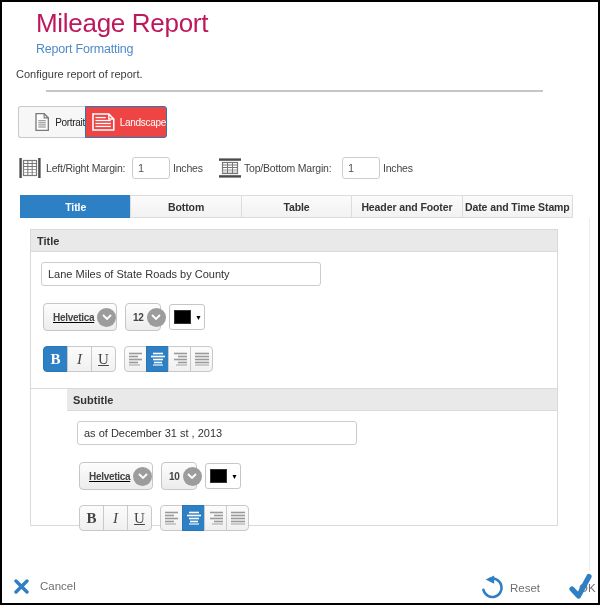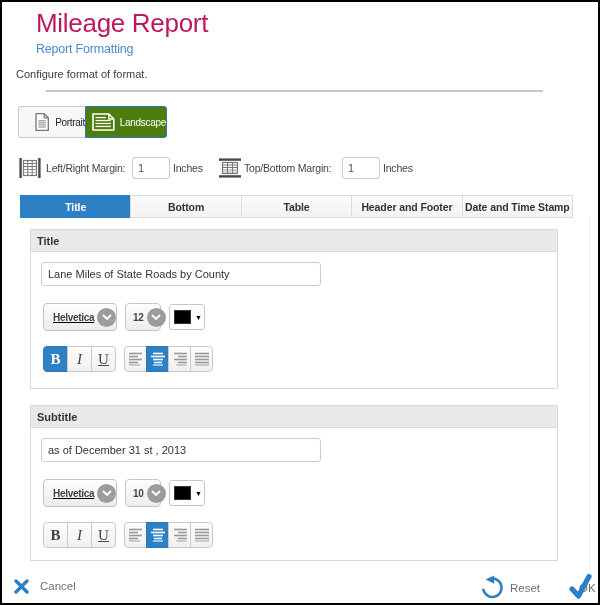--- a/index.html
+++ b/index.html
@@ -19,21 +19,21 @@
   
   .orient { position:absolute; left:18px; top:106px; height:32px; display:flex; }
   .orient .seg { display:flex; align-items:center; height:32px; }
   .orient .lbl { font-size:10px; letter-spacing:-0.3px; white-space:nowrap; }
   .seg-portrait {
     width:67px; background:#f7f7f7; border:1px solid #c9c9c9; border-right:none;
     border-radius:3px 0 0 3px; padding-left:16px;
   }
   .seg-portrait .lbl { color:#222; margin-left:6px; }
   .seg-landscape {
-    width:82px; background:#4d7c0f; border:1px solid #2a77b5; border-radius:0 3px 3px 0; padding-left:6px;
+    width:82px; background:#ef4444; border:1px solid #2a77b5; border-radius:0 3px 3px 0; padding-left:6px;
   }
   .seg-landscape .lbl { color:#fff; margin-left:5px; }
 
   
   .margins { position:absolute; left:0; top:155px; width:100%; height:26px; font-size:10.5px; letter-spacing:-0.2px; color:#444; }
   .margins .itm { position:absolute; top:0; height:26px; line-height:26px; white-space:nowrap; }
   .margins svg.grid-ic { position:absolute; top:3px; }
   .m-input {
     position:absolute; top:2px; width:38px; height:22px; border:1px solid #ccc; border-radius:3px;
     font-family:"Liberation Sans",sans-serif; font-size:11px; color:#555; padding-left:5px; outline:none; background:#fff;
@@ -111,21 +111,21 @@
   .check-ic { position:absolute; left:564px; top:569px; }
 </style>
 </head>
 <body>
 
 <div class="page">
   <div class="frame"></div>
 
   <div class="h1">Mileage Report</div>
   <div class="h2">Report Formatting</div>
-  <div class="desc">Configure format of format.</div>
+  <div class="desc">Configure report of report.</div>
   <div class="rule"></div>
 
   <div class="orient">
     <div class="seg seg-portrait">
       <svg width="17" height="22" viewBox="0 0 17 22">
         <path d="M1.2 1 L11 1 L16 6 L16 21 L1.2 21 Z" fill="#fff" stroke="#7a7a7a" stroke-width="1.6"></path>
         <path d="M11 1 L11 6 L16 6" fill="none" stroke="#7a7a7a" stroke-width="1.4"></path>
         <g stroke="#8a8a8a" stroke-width="1.3">
           <line x1="4" y1="9.5" x2="13" y2="9.5"></line>
           <line x1="4" y1="12" x2="13" y2="12"></line>
@@ -276,21 +276,21 @@
                   <line x1="0" y1="10.5" x2="14" y2="10.5"></line>
                   <line x1="0" y1="13" x2="14" y2="13" stroke="#c0c0c0"></line>
                 </g>
             </svg>
           </div>
         </div>
       </div>
     </div>
   </div>
 
-  <div class="panel" style="top:405px; height:156px;">
+  <div class="panel" style="top:388px; height:138px;padding-left:36px;">
     <div class="panel-hd">Subtitle</div>
     <div class="panel-bd">
       <input class="txt-input" value="as of December 31 st , 2013" style="">
       <div class="font-row">
         <div class="sel-btn sel-font">
           <span class="sv">Helvetica</span>
           <span class="circ">
             <svg width="10" height="6" viewBox="0 0 10 6">
                 <path d="M1 1 L5 5 L9 1" fill="none" stroke="#fff" stroke-width="1.8"></path>
               </svg>

